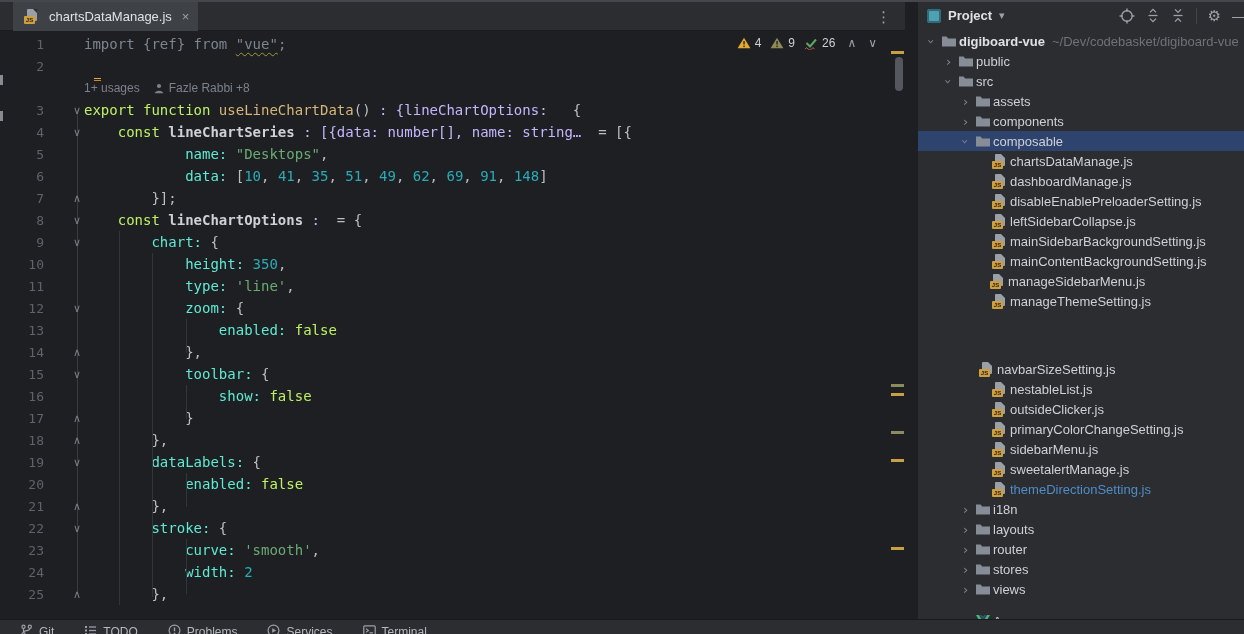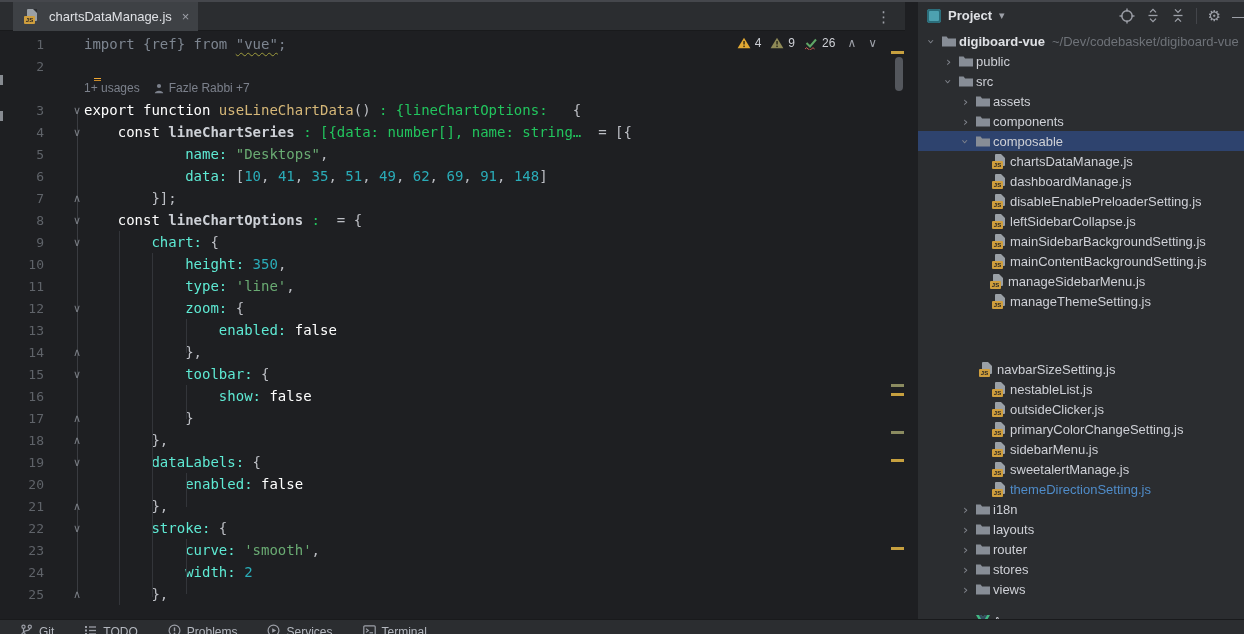--- a/index.html
+++ b/index.html
@@ -15,23 +15,23 @@
   .kebab{position:absolute;right:14px;top:2px;height:29px;display:flex;align-items:center;color:#9da0a8;font-size:15px}
 
   .editor-body{position:absolute;left:0;top:31px;width:905px;height:588px;background:#1e1f22;overflow:hidden}
   .left-dash{position:absolute;left:0;width:3px;height:10px;background:#878b91;z-index:3}
   .code-col{position:absolute;left:0;top:2px;right:0}
   .crow{display:flex;height:22px;align-items:center;font-family:"DejaVu Sans Mono",monospace;font-size:14px}
   .gut-num{width:44px;text-align:right;color:#5f6369;font-size:13px;flex:none}
   .gut-fold{width:40px;flex:none;text-align:right;padding-right:3px;color:#7a7e85;font-size:11px;font-family:"DejaVu Sans",sans-serif}
   .ctext{white-space:pre;color:#bcbec4}
   .seg{white-space:pre}
-  .kw{color:#ffffff}.fn{color:#d5b778}.prop{color:#5eead4}.str{color:#6aab73}.num{color:#2aacb8}
+  .kw{color:#bef264}.fn{color:#d5b778}.prop{color:#5eead4}.str{color:#6aab73}.num{color:#2aacb8}
   .gray{color:#7d8590}.def{color:#bcbec4}
-  .inlay{color:#22c55e}
+  .inlay{color:#c4b5fd}
   .decl{color:#cdd0d6;font-weight:bold}
   .sq{text-decoration-line:underline;text-decoration-style:wavy;text-decoration-color:#9e9b3d;text-decoration-thickness:1px;text-underline-offset:3px}
   .bulb{width:11px;height:10px;background:#f0a732;border-radius:50% 50% 40% 40%;position:relative;margin-left:8px}
   .bulb::after{content:"";position:absolute;left:2px;bottom:-5px;width:7px;height:1px;background:#f0a732;box-shadow:0 2px 0 #c88a2a}
   .vision{display:flex;align-items:center;gap:14px;height:22px;color:#7c818c;font-size:12px;font-family:"Liberation Sans",sans-serif}
   .vision .grp{display:flex;align-items:center;gap:5px}
   .guide{position:absolute;width:1px;background:#33353a}
   .fold-line{position:absolute;width:1px;background:#3a3c41;left:77px}
 
   .insp{position:absolute;top:5px;right:28px;display:flex;align-items:center;gap:9px;font-size:12px;color:#ced0d6;z-index:4}
@@ -113,21 +113,21 @@
             <span class="gut-fold"></span>
             <div class="vision">
               <span class="grp">
                 <span>1+ usages</span>
               </span>
               <span class="grp">
                 <svg width="10" height="11" viewBox="0 0 10 11">
                   <circle cx="5" cy="3" r="2.1" fill="#7c818c"></circle>
                   <path d="M0.8,10.2 c0,-3.4 8.4,-3.4 8.4,0 Z" fill="#7c818c"></path>
                 </svg>
-                <span>Fazle Rabbi +7</span>
+                <span>Fazle Rabbi +8</span>
               </span>
             </div>
           </div>
           <div class="crow">
             <span class="gut-num">3</span>
             <span class="gut-fold">∨</span>
             <div class="ctext" style="padding-left: 0ch;"><span class="seg kw">export function </span><span class="seg fn">useLineChartData</span><span class="seg def">()</span><span class="seg inlay"> : {lineChartOptions: </span><span class="seg def">  {</span></div>
           </div>
           <div class="crow">
             <span class="gut-num">4</span>

